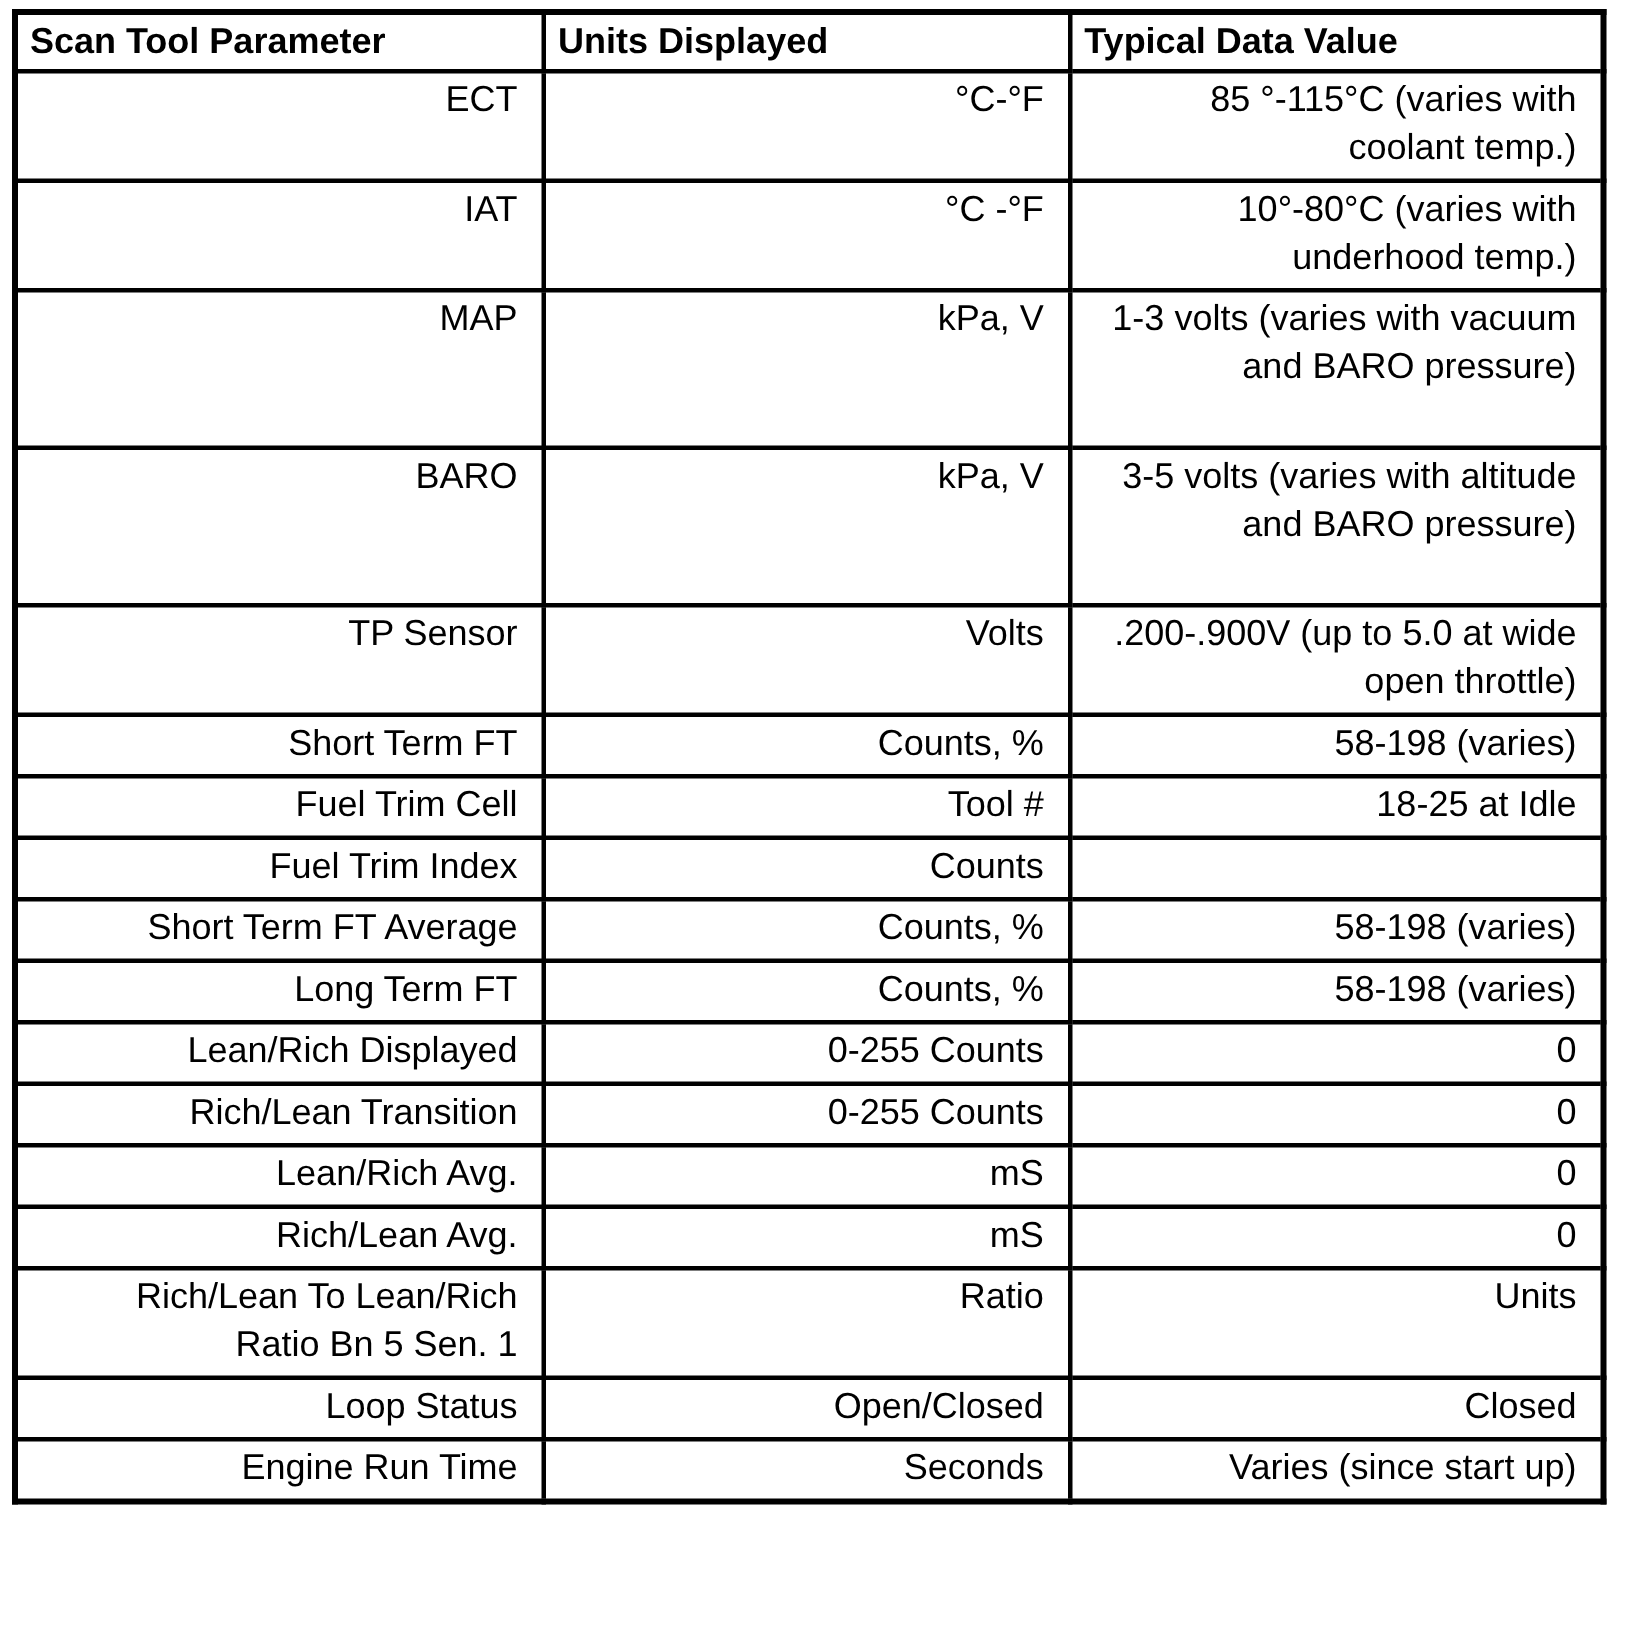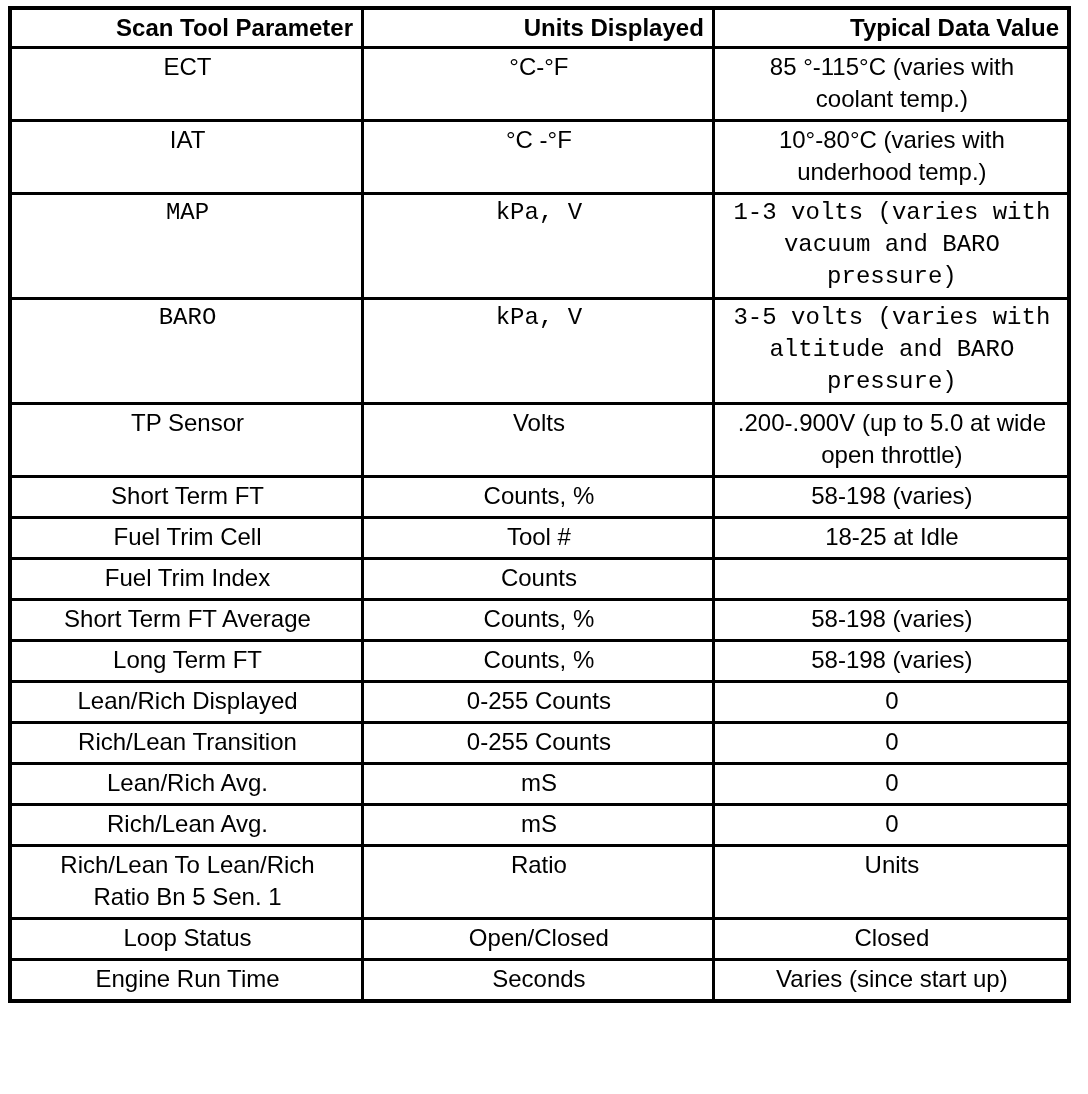--- a/index.html
+++ b/index.html
@@ -1,21 +1,21 @@
 <!DOCTYPE html>
 <html><head>
 <meta charset="utf-8">
 <style>
   html, body { margin:0; padding:0; background:#fff; }
   body { width:1088px; height:1094px; position:relative; font-family:"Liberation Sans", sans-serif; color:#000; }
   table { position:absolute; left:8px; top:6px; width:1063px; border-collapse:collapse; border:4px solid #000; }
-  th, td { border:3px solid #000; vertical-align:top; text-align:center; font-size:24px; line-height:32px; padding:2px 16px 4px 18px; }
-  th { font-weight:bold; text-align:right; height:32px; padding:2px 8px 2px 8px; }
+  th, td { border:3px solid #000; vertical-align:top; text-align:right; font-size:24px; line-height:32px; padding:2px 16px 4px 18px; }
+  th { font-weight:bold; text-align:left; height:32px; padding:2px 8px 2px 8px; }
   col.c1 { width:354px; } col.c2 { width:352px; } col.c3 { width:357px; }
-  tr.h3 td { height:96px;font-family:Liberation Mono, monospace; }
+  tr.h3 td { height:96px; }
   tr.h2 td { height:64px; }
   tr.h1 td { height:32px; }
 </style>
 </head>
 <body>
 
 <table>
   <colgroup>
       <col class="c1">
       <col class="c2">

